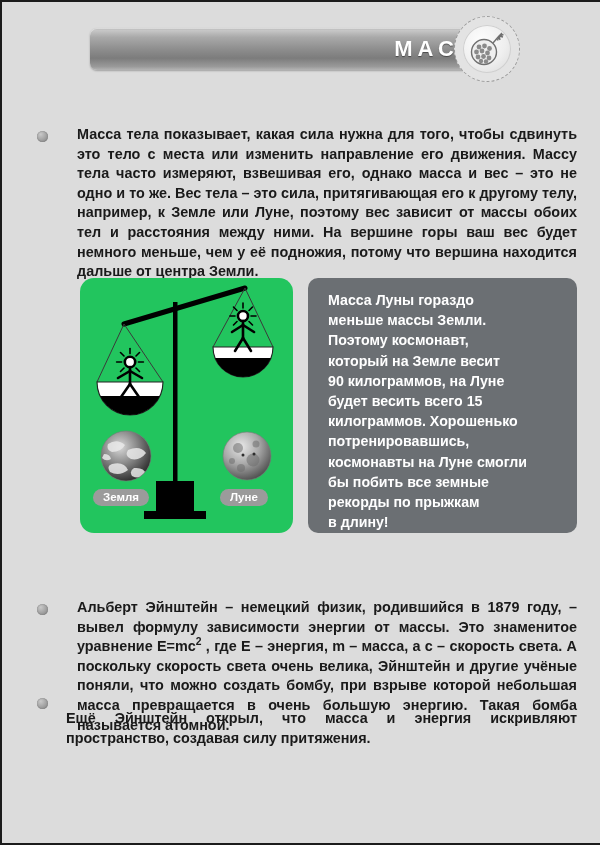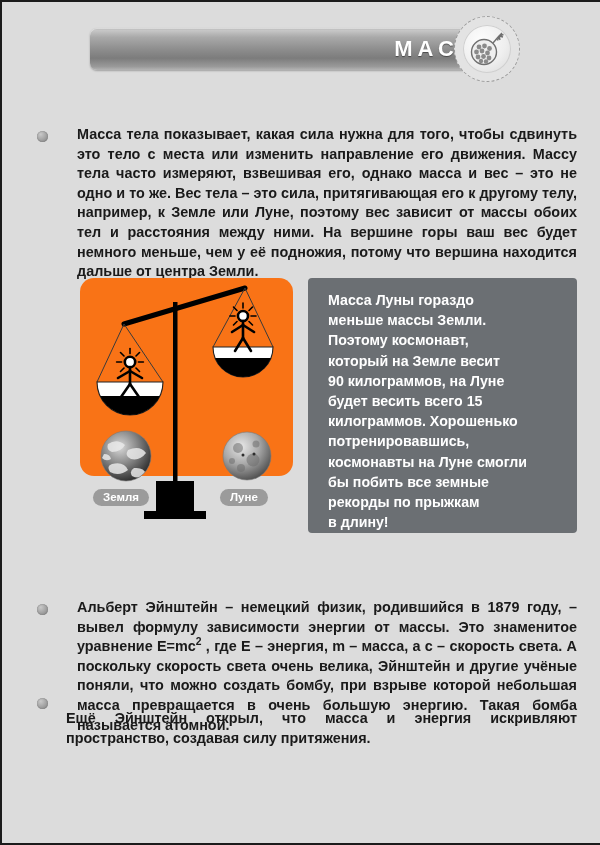--- a/index.html
+++ b/index.html
@@ -121,31 +121,31 @@
   }
 
   #block-intro  { left: 35px; top: 90px;  width: 540px; margin-top: 33px; }
   #block-einstein { left: 35px; top: 552px; width: 540px; margin-top: 44px; }
   #block-space  { left: 35px; top: 690px; width: 540px; flex-direction: column; }
 
   
   .figure-panel {
     position: absolute;
     left: 78px; top: 276px;
-    width: 213px; height: 198px;
-    background: #f97316;
+    width: 213px; height: 255px;
+    background: #22c55e;
     border-radius: 14px;
   }
   .figure-svg { display: block; width: 213px; height: 255px; }
 
   .callout {
     position: absolute;
     left: 306px; top: 276px;
     width: 269px; height: 255px;
-    border-radius: 4px;
+    border-radius: 10px;
     background: #6b6f73;
   }
   .callout-text {
     position: absolute;
     left: 20px; top: 12px;
     right: 14px;
     color: #ffffff;
     font-size: 14.2px;
     line-height: 20.2px;
     font-weight: bold;

